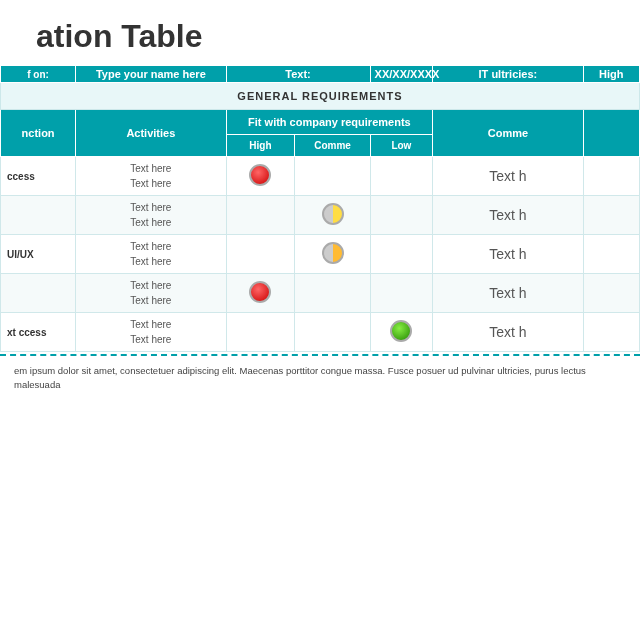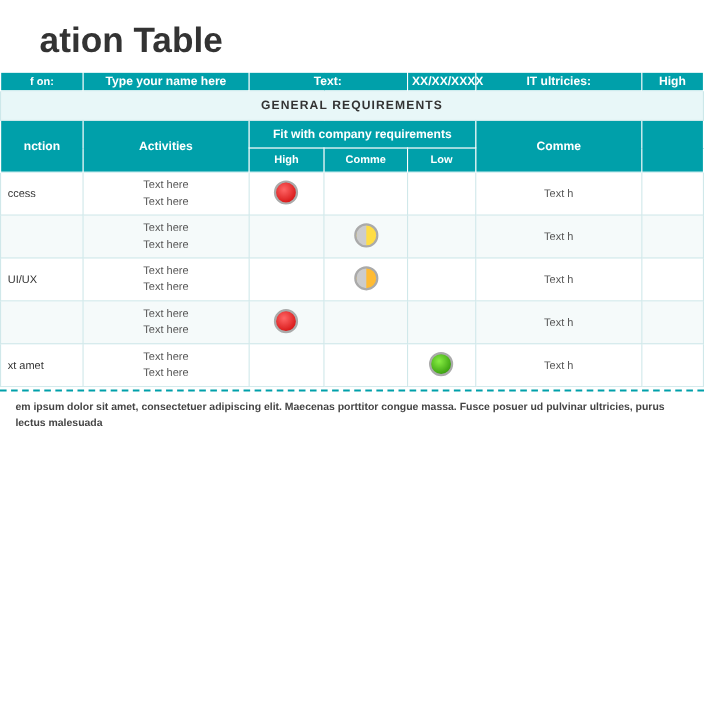--- a/index.html
+++ b/index.html
@@ -74,30 +74,30 @@
       background: #fff;
     }
     .data-row:nth-child(odd) td {
       background: #f5fafa;
     }
     .data-row td.function-cell {
       text-align: left;
       padding-left: 6px;
       font-size: 10px;
       color: #333;
-      font-weight: normal;
+      font-weight: bold;
     }
     .data-row td.activities-cell {
       text-align: center;
       font-size: 10px;
       color: #555;
       line-height: 1.5;
     }
     .data-row td.text-cell {
-      font-size: 10px;
+      font-size: 14px;
       color: #555;
     }
 
     
     .circle {
       display: inline-block;
       width: 22px;
       height: 22px;
       border-radius: 50%;
       position: relative;
@@ -120,21 +120,20 @@
     }
 
     
     .footer-area {
       border-top: 2px dashed #00a0aa;
       padding: 8px 14px;
       font-size: 9.5px;
       color: #444;
       line-height: 1.5;
       margin-top: 2px;
-      font-weight: bold;
     }
 
     
     .col-function { width: 60px; }
     .col-activities { width: 120px; }
     .col-high { width: 55px; }
     .col-medium { width: 60px; }
     .col-low { width: 50px; }
     .col-strengths { width: 120px; }
     .col-type { width: 45px; }
@@ -222,21 +221,21 @@
         <td class="function-cell"></td>
         <td class="activities-cell">Text here<br>Text here</td>
         <td><span class="circle circle-red"></span></td>
         <td></td>
         <td></td>
         <td class="text-cell">Text h</td>
         <td></td>
       </tr>
 
       <tr class="data-row">
-        <td class="function-cell">xt amet</td>
+        <td class="function-cell">xt ccess</td>
         <td class="activities-cell">Text here<br>Text here</td>
         <td></td>
         <td></td>
         <td><span class="circle circle-green"></span></td>
         <td class="text-cell">Text h</td>
         <td></td>
       </tr>
     </tbody>
   </table>
 </div>

